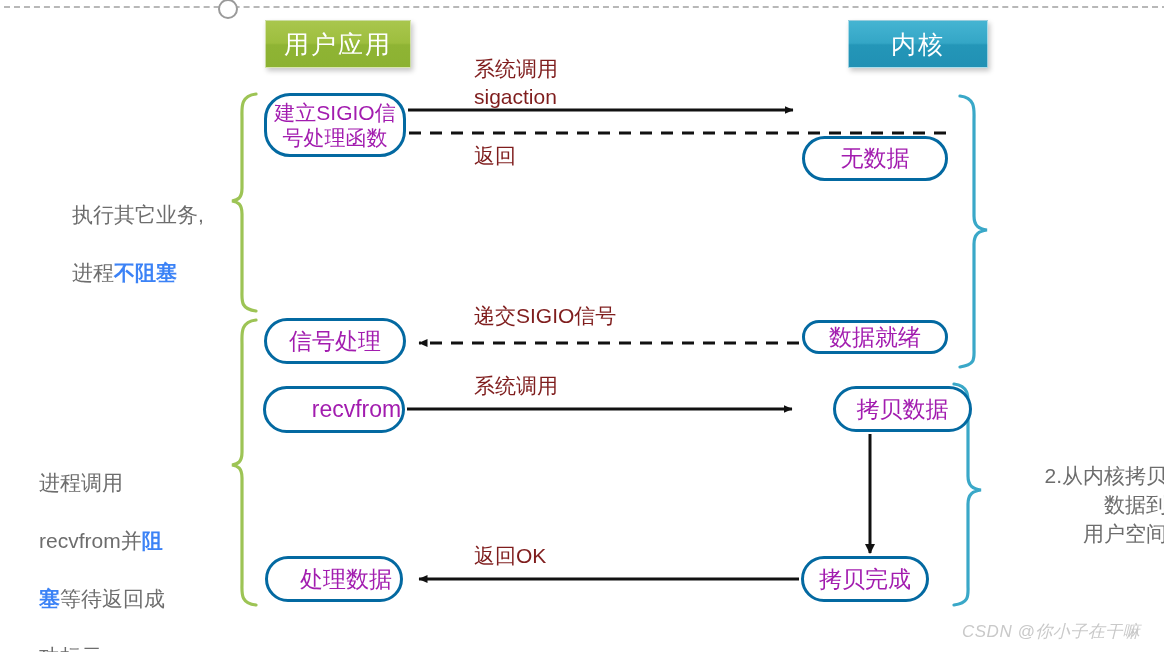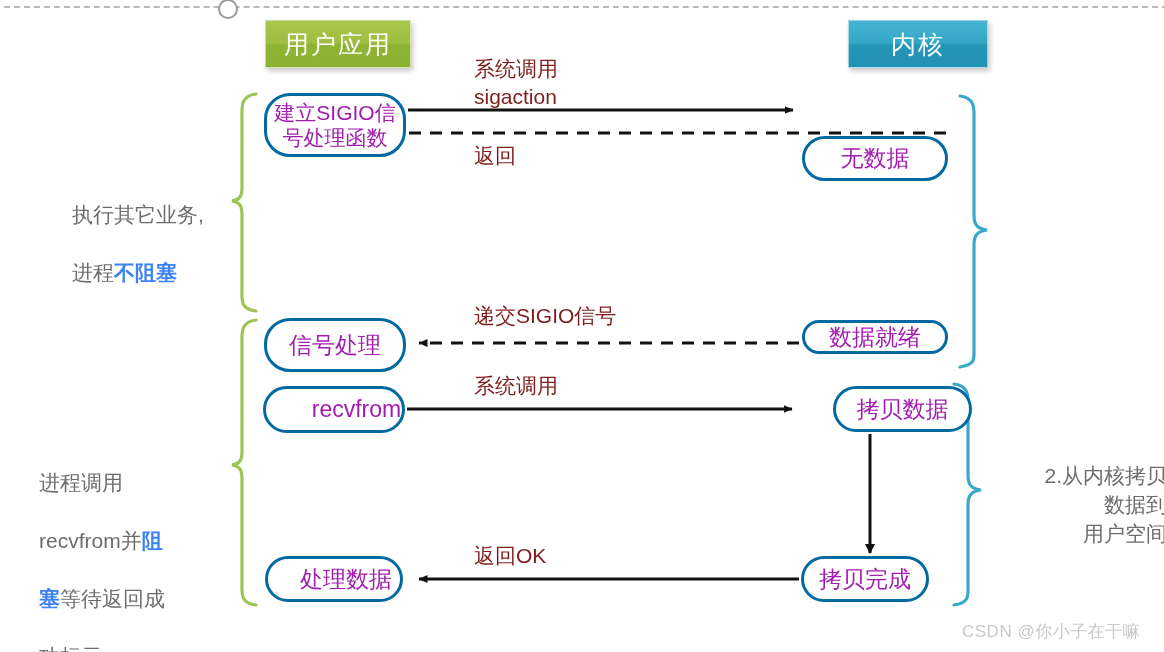--- a/index.html
+++ b/index.html
@@ -55,21 +55,21 @@
     text-align:center;
     font-size:23px;
     line-height:1.15;
     color:#a21caf;
     white-space:pre-line;
   }
   .nodebox.two-line{font-size:21px;line-height:1.2;}
 
   #box-sigio{left:260px;top:93px;width:142px;height:64px;}
   #box-nodata{left:798px;top:100px;width:146px;height:45px;margin-top:36px;}
-  #box-signal{left:260px;top:318px;width:142px;height:54px;}
+  #box-signal{left:260px;top:318px;width:142px;height:46px;}
   #box-ready{left:798px;top:320px;width:146px;height:34px;}
   #box-recvfrom{left:259px;top:386px;width:142px;height:47px;padding-left:45px;}
   #box-copying{left:797px;top:386px;width:139px;height:46px;margin-left:32px;}
   #box-process{left:261px;top:556px;width:138px;height:46px;padding-left:24px;}
   #box-copydone{left:797px;top:556px;width:128px;height:46px;}
 
   
   .edge-label{
     position:absolute;
     color:#7f1d1d;
@@ -94,21 +94,21 @@
   }
   #note-left-top{left:48px;top:172px;width:180px;text-align:left;margin-left:20px;}
   #note-left-bottom{left:35px;top:440px;width:190px;text-align:left;}
   #note-right-top{left:1000px;top:216px;width:160px;text-align:left;}
   #note-right-bottom{left:988px;top:462px;width:175px;text-align:right;}
   .side-text b{font-weight:bold;color:#3b82f6;font-family:Liberation Serif, serif;}
 
   
   #watermark{
     position:absolute;left:958px;top:620px;
-    color:#c9c9c9;font-size:17px;letter-spacing:.5px;
+    color:#c9c9c9;font-size:17px;letter-spacing:.5px;font-style:italic;
   }
 </style>
 </head>
 <body>
 
 <div id="stage">
 
   <div class="guide-line"></div>
   <div class="guide-handle"></div>
 

